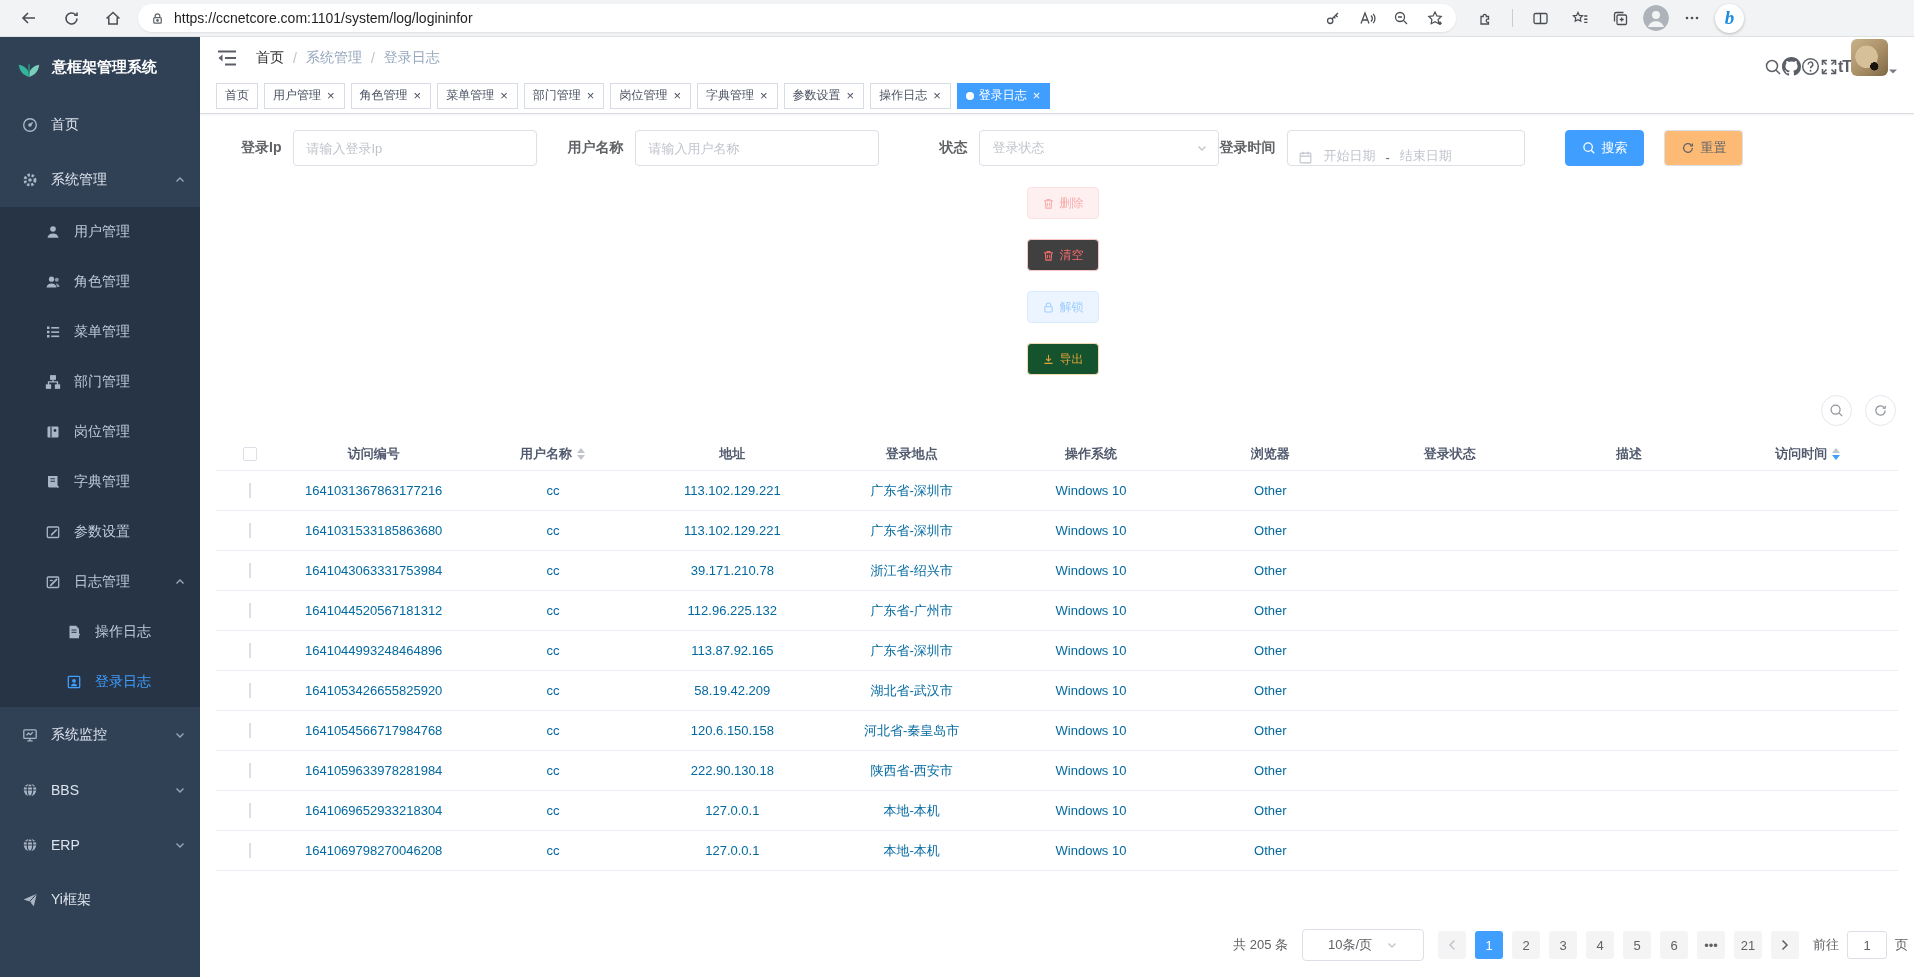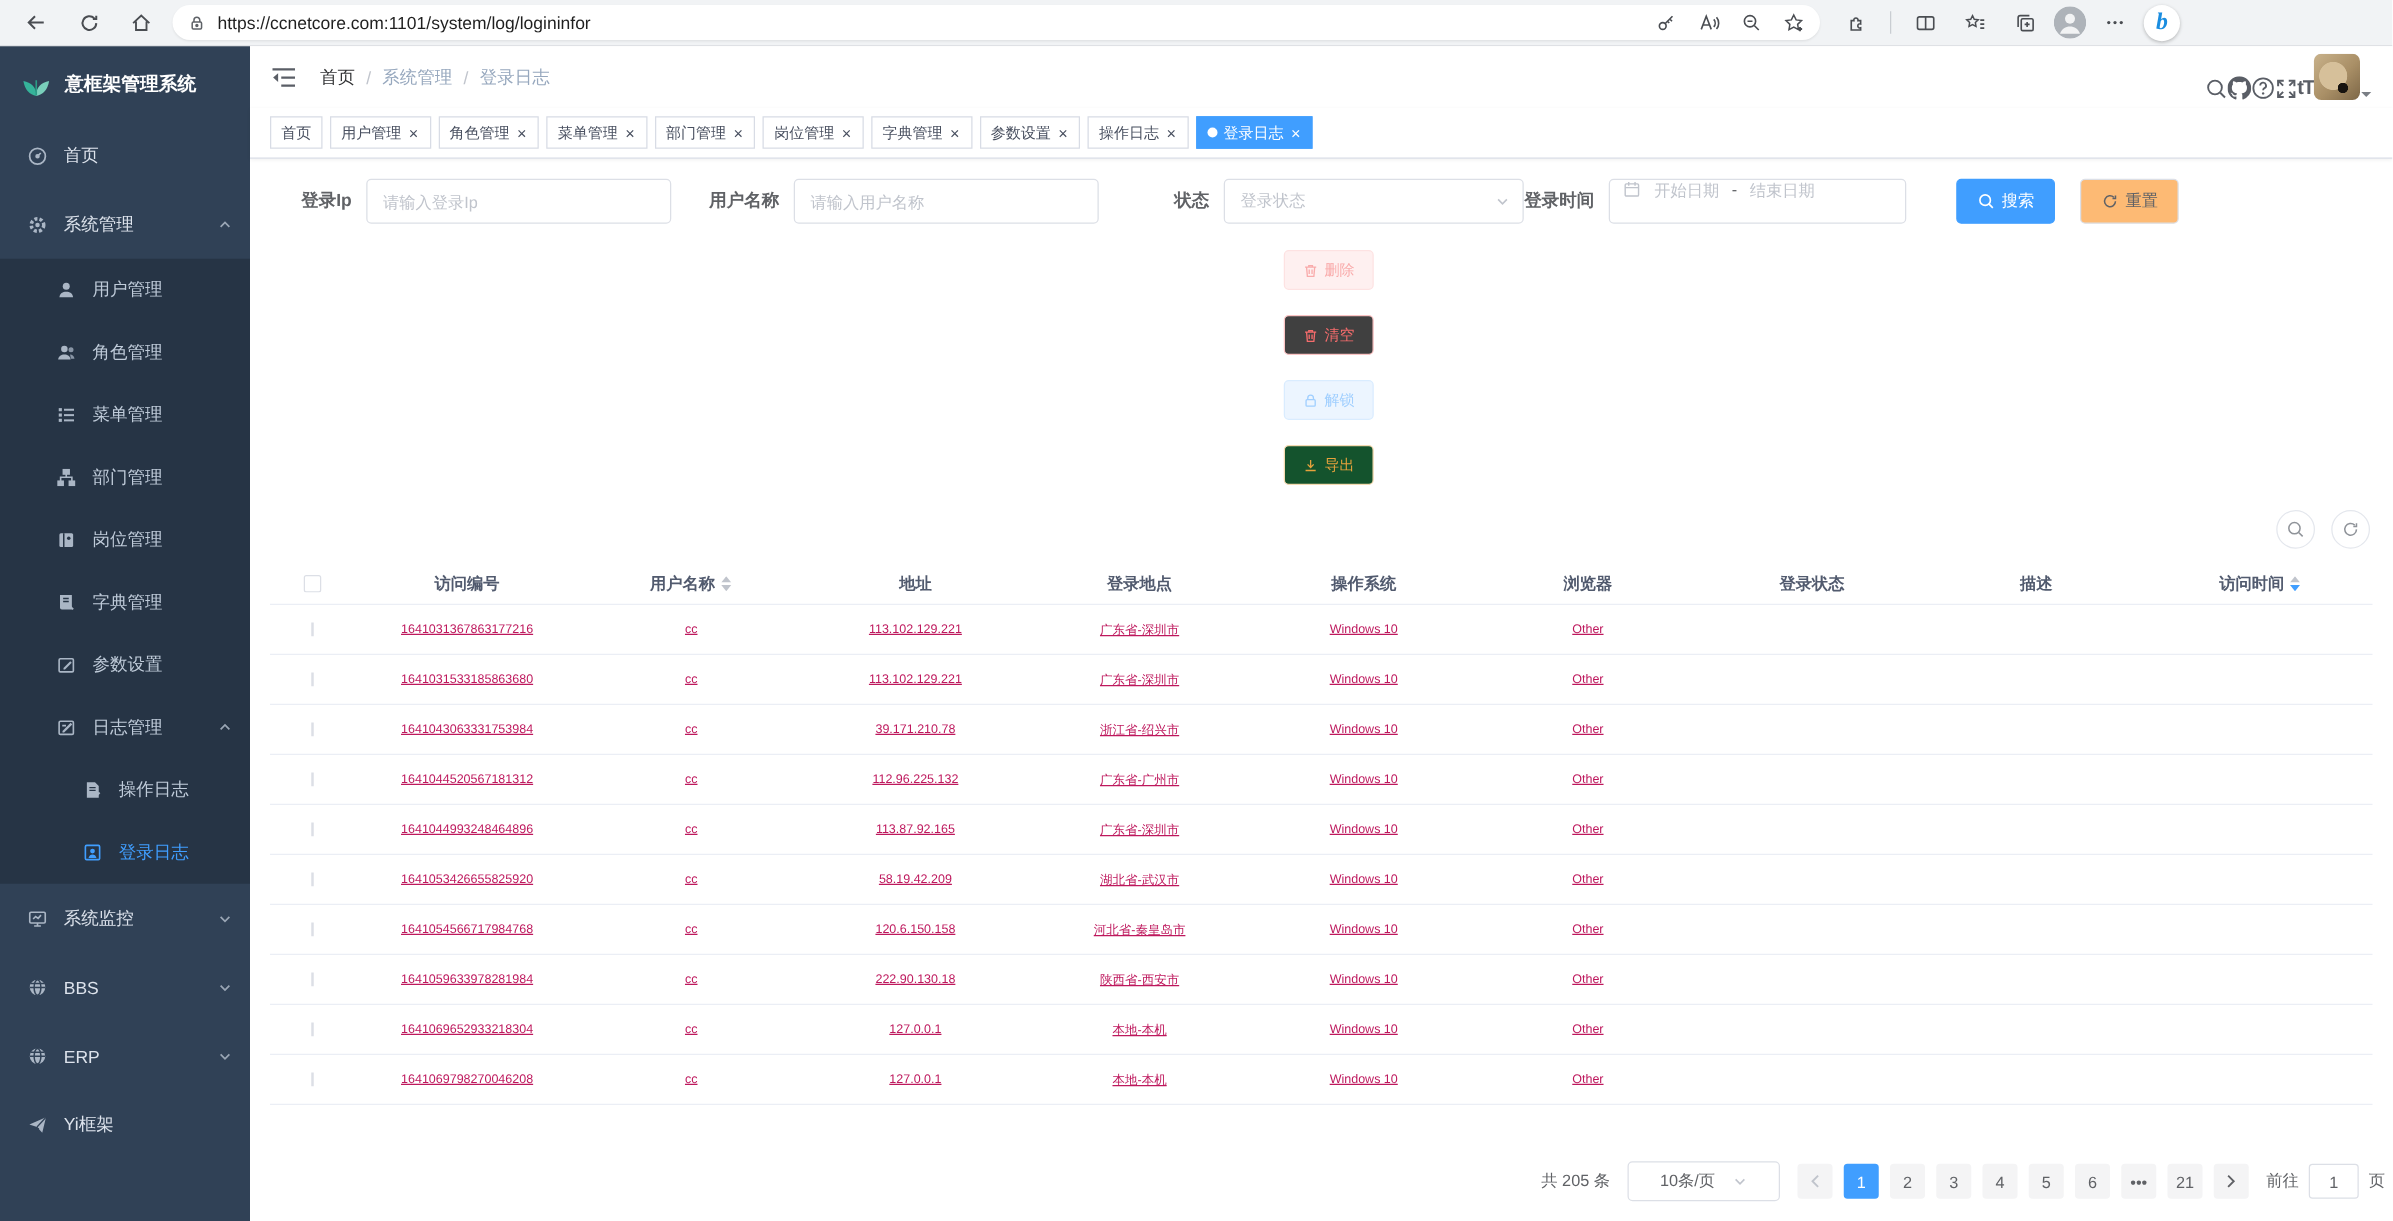--- a/index.html
+++ b/index.html
@@ -61,46 +61,46 @@
 
   
   .content { flex:1; padding:16px; position:relative; }
 
   .filter-row { display:flex; align-items:center; height:36px; font-size:14px; }
   .flabel { font-weight:bold; color:#606266; margin-right:12px; white-space:nowrap; }
   .finput { height:36px; border:1px solid #dcdfe6; border-radius:4px; padding:0 12px; font-size:13px; color:#606266; outline:none; background:#fff; font-family:inherit; }
   .finput::placeholder { color:#c0c4cc; }
   .fselect { height:36px; border:1px solid #dcdfe6; border-radius:4px; display:flex; align-items:center; padding:0 10px 0 12px; font-size:13px; color:#c0c4cc; background:#fff; cursor:pointer; }
   .fselect .chev { margin-left:auto; color:#c0c4cc; }
-  .fdate { height:36px; border:1px solid #dcdfe6; border-radius:4px; display:flex; align-items:flex-start; gap:10px; padding:0 10px; font-size:13px; color:#c0c4cc; background:#fff; cursor:pointer; }
+  .fdate { height:36px; border:1px solid #dcdfe6; border-radius:4px; display:flex; align-items:flex-end; gap:10px; padding:0 10px; font-size:13px; color:#c0c4cc; background:#fff; cursor:pointer; }
   .fdate .sep { color:#606266; }
   .btn { height:32px; border-radius:4px; font-size:12px; display:inline-flex; align-items:center; gap:5px; padding:0 14px; cursor:pointer; border:1px solid transparent; background:#fdba74; font-family:inherit; }
   .btn-search { background:#409eff; border-color:#409eff; color:#fff; height:36px; padding:0 16px; font-size:13px; }
   .btn-reset { border-color:#dcdfe6; color:#606266; height:36px; padding:0 16px; font-size:13px; }
 
   .toolbar-row { margin-top:21px; display:flex; gap:20px; padding-left:11px; align-items:center;flex-direction:column; }
   .btn-del   { background:#fef0f0; border-color:#fde2e2; color:#f9abab; cursor:not-allowed; }
   .btn-clear { background:#404040; border-color:#fbc4c4; color:#f56c6c; }
   .btn-unlock{ background:#ecf5ff; border-color:#d9ecff; color:#a0cfff; cursor:not-allowed; }
   .btn-export{ background:#14532d; border-color:#f5dab1; color:#e6a23c; }
   .tool-circles { margin-left:auto; display:flex; gap:13px; margin-right:2px; }
   .circle-btn { width:31px; height:31px; border-radius:50%; border:1px solid #e4e7ed; background:#fff; display:flex; align-items:center; justify-content:center; color:#8f9399; cursor:pointer; }
 
   
   .table { margin-top:12px; }
   .thead, .trow { display:grid; grid-template-columns:68px repeat(9,1fr); align-items:center; }
   .thead { height:33px; border-bottom:1px solid #ebeef5; color:#515a6e; font-weight:bold; font-size:13px; }
   .th, .td { text-align:center; overflow:hidden; white-space:nowrap; }
   .th { display:flex; align-items:center; justify-content:center; gap:4px; }
-  .trow { height:40px; border-bottom:1px solid #ebeef5; color:#be185d; font-size:10px;text-decoration:underline; }
+  .trow { height:40px; border-bottom:1px solid #ebeef5; color:#0369a1; font-size:13px; }
   .checkbox { width:14px; height:14px; border:1px solid #dcdfe6; border-radius:2px; background:#fff; margin:0 auto; cursor:pointer; }
   .sorters { display:inline-flex; flex-direction:column; gap:2px; }
 
   
-  .pagination { margin-top:45px; display:flex; align-items:center; justify-content:flex-end; gap:14px; font-size:13px; color:#606266; margin-right:-10px; }
+  .pagination { margin-top:58px; display:flex; align-items:center; justify-content:flex-end; gap:14px; font-size:13px; color:#606266; margin-right:-10px; }
   .pp-select { width:122px; height:32px; border:1px solid #dcdfe6; border-radius:4px; display:flex; align-items:center; justify-content:center; gap:14px; color:#606266; cursor:pointer; background:#fff; }
   .pager { display:flex; align-items:center; gap:9px; }
   .page-btn { min-width:28px; height:28px; padding:0 4px; background:#f4f4f5; color:#606266; border-radius:3px; display:flex; align-items:center; justify-content:center; font-size:13px; cursor:pointer; }
   .page-btn.active { background:#409eff; color:#fff; }
   .page-btn.nav-disabled { color:#c0c4cc; }
   .goto { display:flex; align-items:center; gap:8px; }
   .goto-input { width:40px; height:28px; border:1px solid #dcdfe6; border-radius:3px; text-align:center; font-size:13px; color:#606266; outline:none; font-family:inherit; }
 </style>
 </head>
 <body>

